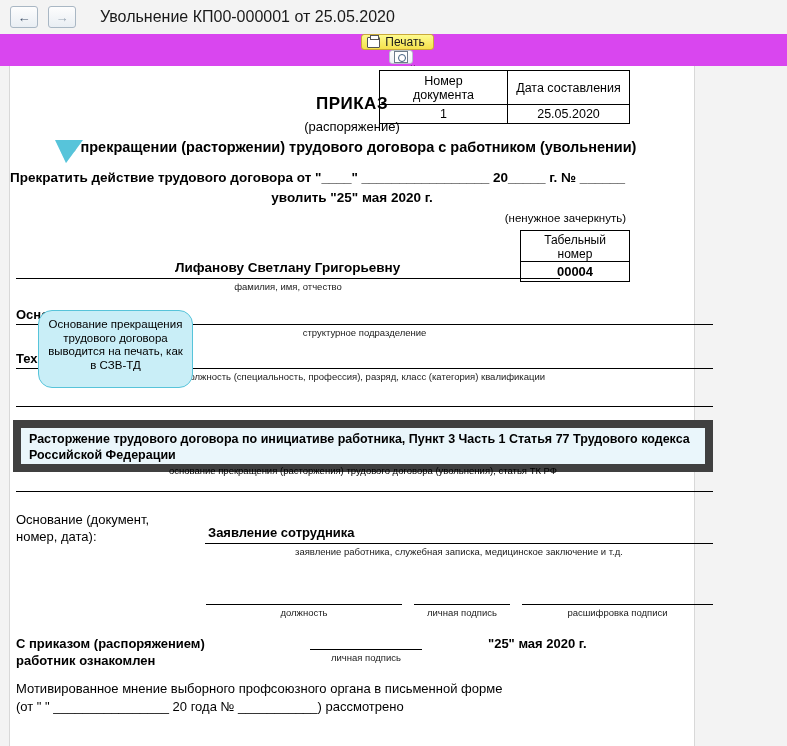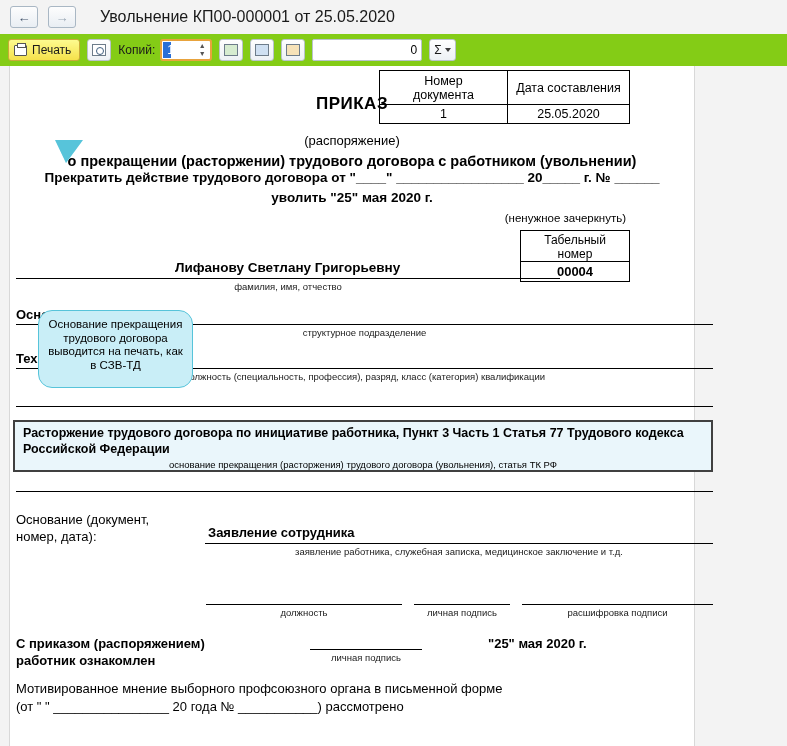--- a/index.html
+++ b/index.html
@@ -35,23 +35,24 @@
   .doc-title {
     margin-left: 24px;
     font-size: 16px;
     color: #1a1a1a;
     white-space: nowrap;
   }
 
   
   .toolbar {
     position: absolute; left: 0; top: 34px; width: 787px; height: 32px;
-    background: #84cc16;
+    background: #d946ef;
     display: flex; align-items: center;
     padding-left: 8px;
+    flex-direction: column;
   }
   .print-btn {
     display: flex; align-items: center; gap: 5px;
     height: 22px; padding: 0 8px 0 5px;
     background: linear-gradient(#fdfb8f, #f5e14b);
     border: 1px solid #c9a93a;
     border-radius: 3px;
     font-size: 12px; color: #1a1a1a;
   }
   .printer-glyph {
@@ -141,26 +142,26 @@
   .num-table td {
     border: 1px solid #000; text-align: center;
     font-size: 12.5px; padding: 2px 6px;
   }
   .num-table td.hdr { height: 34px; }
   .num-table td.c1 { width: 128px; }
   .num-table td.c2 { width: 122px; }
 
   .hdr-block { position: absolute; left: 0; top: 28px; width: 100%; }
   .hdr-prikaz { font-size: 17px; font-weight: bold; letter-spacing: 0.5px; text-align: center; }
-  .hdr-rasp { font-size: 13px; text-align: center; margin-top: 19px; }
+  .hdr-rasp { font-size: 13px; text-align: center; margin-top: 5px; }
   .hdr-line3 { font-size: 14.5px; font-weight: bold; text-align: center; margin-top: 5px; }
 
   .row-prekratit {
     position: absolute; left: 0; top: 104px; width: 100%;
-    text-align: center; font-size: 13.5px; font-weight: bold;
+    text-align: left; font-size: 13.5px; font-weight: bold;
   }
   .row-uvolit {
     position: absolute; left: 0; top: 124px; width: 100%;
     text-align: center; font-size: 13.5px; font-weight: bold;
   }
   .row-nenuzhnoe {
     position: absolute; right: 68px; top: 146px;
     font-size: 11.5px;
   }
 
@@ -185,21 +186,21 @@
   }
   .cap { position: absolute; font-size: 9.5px; color: #1a1a1a; }
 
   .lbl { position: absolute; font-weight: bold; font-size: 13px; }
   .lbl-n { position: absolute; font-size: 13px; }
 
   
   .hl-block {
     position: absolute; left: 3px; top: 354px;
     width: 700px; height: 52px;
-    border: 2px solid #404040;
+    border: 8px solid #404040;
     background: #eaf6fb;
   }
   .hl-text {
     position: absolute; left: 8px; top: 3px; width: 684px;
     font-weight: bold; font-size: 12.5px; line-height: 16px;
   }
   .hl-cap {
     position: absolute; left: 0; top: 37px; width: 100%;
     text-align: center; font-size: 9.5px;
   }

